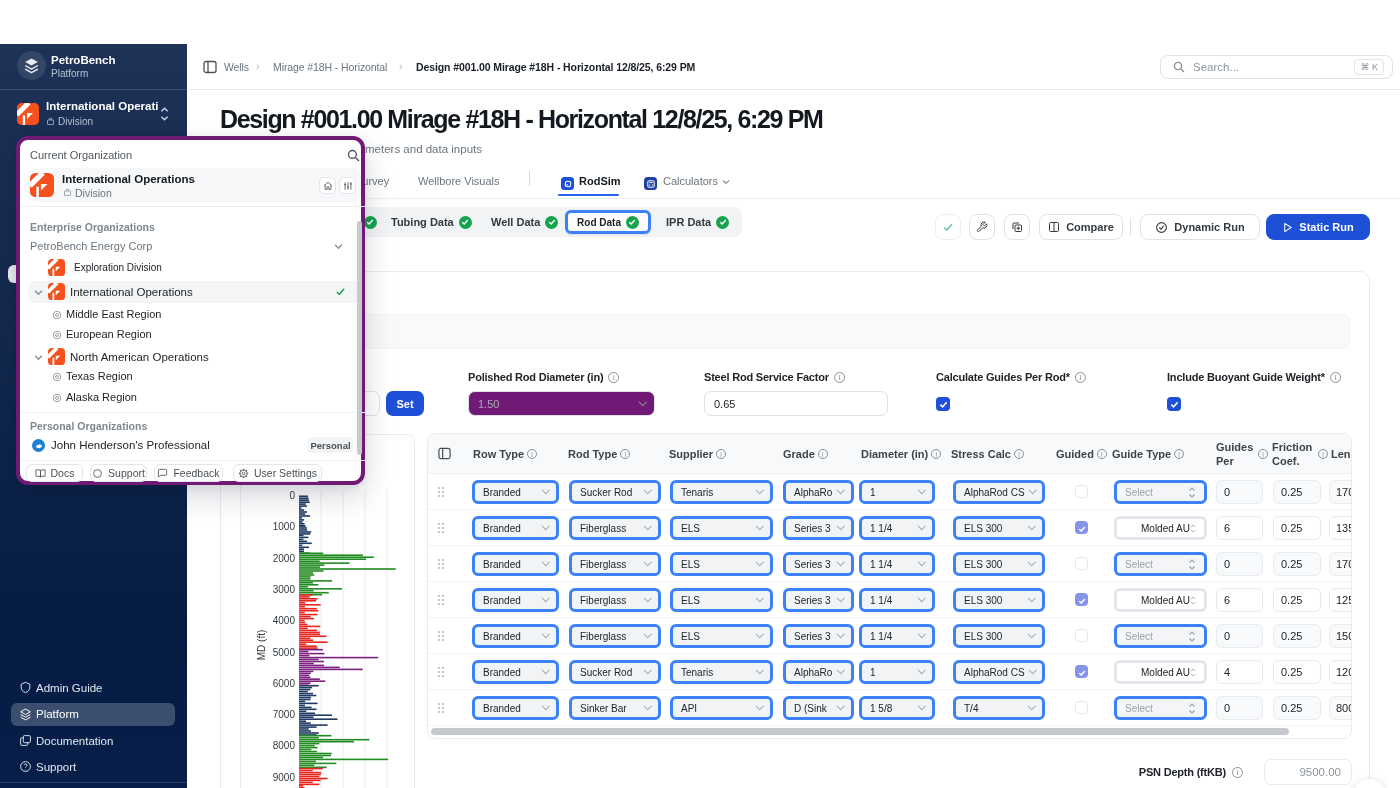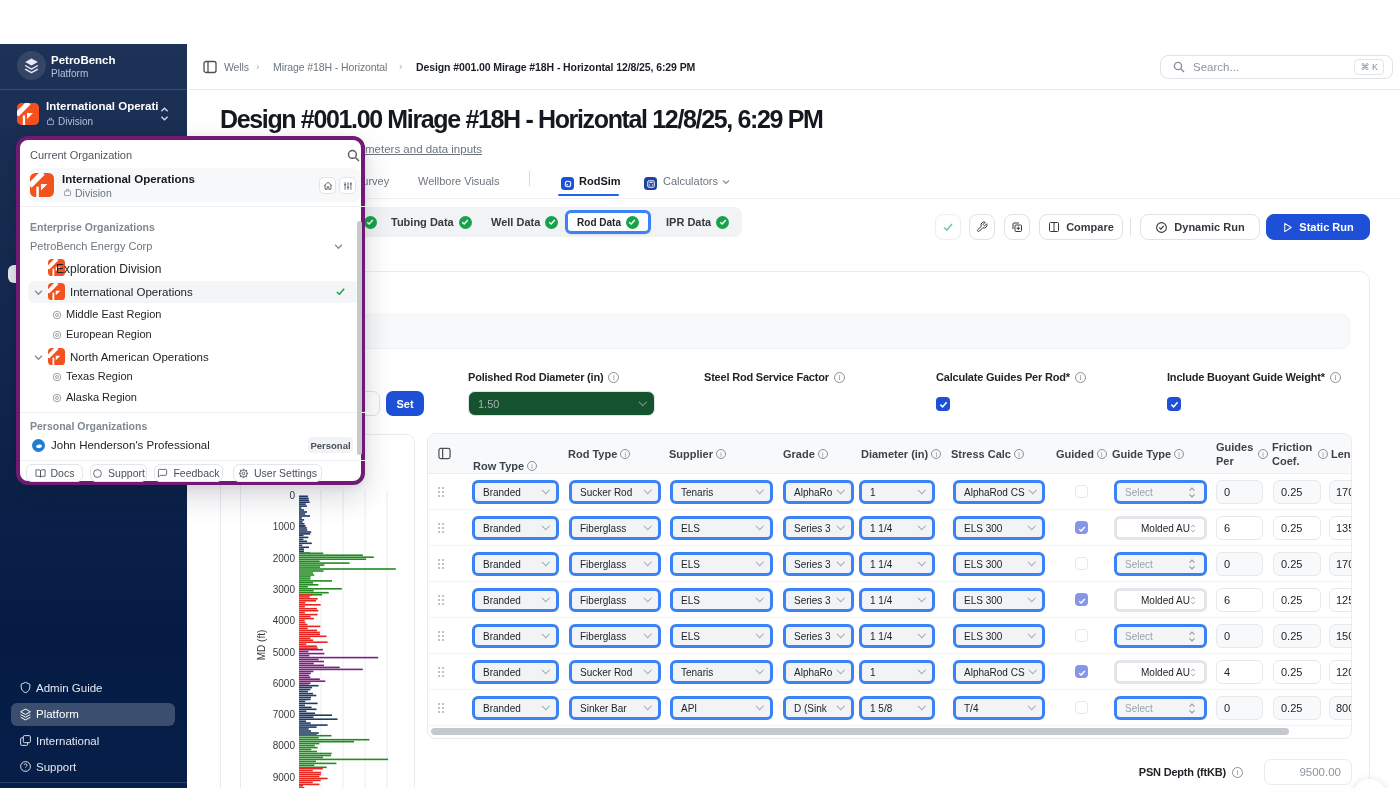--- a/index.html
+++ b/index.html
@@ -10,39 +10,39 @@
 #sidebar{left:0;top:0;width:187px;height:788px;background:linear-gradient(180deg,#1e3156 0%,#12284e 40%,#051b44 75%,#07204a 100%);}
 #sidebar .divider{position:absolute;left:0;width:187px;height:1px;background:rgba(255,255,255,0.14);}
 .sb-txt{color:#fff;}
 
 #topbar{left:187px;top:0;width:1213px;height:46px;background:#fff;border-bottom:1px solid #e9ecef;}
 .crumb{font-size:10.5px;color:#6c757d;letter-spacing:-0.1px;}
 .crumb.b{color:#1a1f26;font-weight:700;}
 #search{position:absolute;left:1160px;top:11px;width:233px;height:24px;border:1px solid #dfe3e8;border-radius:8px;background:#fff;display:flex;align-items:center;}
 
 #title{left:220px;top:61px;font-size:25px;font-weight:700;color:#14181f;letter-spacing:-1.35px;white-space:nowrap;}
-#subtitle{left:365px;top:99px;font-size:11.5px;color:#6c757d;text-decoration:underline;}
+#subtitle{left:365px;top:99px;font-size:11.5px;color:#6c757d;}
 
 .tab{font-size:11px;color:#6c757d;}
 #tabline{left:187px;top:154px;width:1213px;height:1px;background:#edeff1;}
 
 #strip{left:248px;top:163px;width:494px;height:30px;background:#f1f3f5;border-radius:8px;display:flex;align-items:center;}
 .chip{display:flex;align-items:center;gap:5px;font-size:11px;font-weight:700;color:#343a40;padding:0 10px;height:24px;}
 .chip.sel{background:#fff;border-radius:6px;box-shadow:0 1px 2px rgba(0,0,0,0.08);}
 .gcheck{width:13px;height:13px;border-radius:50%;background:#16a34a;display:inline-flex;align-items:center;justify-content:center;}
 .gcheck svg{width:8px;height:8px;}
 
 .btn{position:absolute;top:170px;height:26px;border:1px solid #dee2e6;border-radius:8px;background:#fff;display:flex;align-items:center;justify-content:center;font-size:11px;font-weight:700;color:#343a40;gap:6px;}
 .btn.primary{background:#1d4fd7;border-color:#1d4fd7;color:#fff;}
 
 #card{left:220px;top:227px;width:1150px;height:600px;border:1px solid #e9ecef;border-radius:10px;background:#fff;}
 #gstrip{left:240px;top:270px;width:1110px;height:35px;background:#f8f9fa;border:1px solid #f1f3f5;border-radius:8px;}
 .flabel{position:absolute;top:327px;font-size:11px;font-weight:700;color:#212529;white-space:nowrap;display:flex;align-items:center;gap:5px;letter-spacing:-0.2px;}
 .inp{position:absolute;top:347px;height:25px;border:1px solid #dee2e6;border-radius:7px;background:#fff;font-size:11px;color:#212529;display:flex;align-items:center;padding:0 9px;}
-.inp.dis{background:#14532d;color:#a6adb4;}
+.inp.dis{background:#701a75;color:#a6adb4;}
 .cb{position:absolute;top:353px;width:14px;height:14px;border-radius:4px;background:#1d4fd7;display:flex;align-items:center;justify-content:center;}
 
 #chartcard{left:240px;top:390px;width:175px;height:430px;border:1px solid #e9ecef;border-radius:8px;background:#fff;overflow:hidden;}
 
 #tablecard{left:427px;top:389px;width:925px;height:306px;border:1px solid #e9ecef;border-radius:8px;background:#fff;overflow:hidden;}
 #thead{position:absolute;left:0;top:0;width:925px;height:40px;background:#f8f9fa;border-bottom:1px solid #edeff1;}
 .th{position:absolute;font-size:11px;font-weight:700;color:#3d434a;display:flex;align-items:center;gap:3px;white-space:nowrap;}
 .trow{position:absolute;left:0;width:925px;height:36px;border-bottom:1px solid #f1f3f5;}
 .sel{position:absolute;top:6px;height:24px;background:#f1f3f5;border:3px solid #3b82f6;border-radius:6px;font-size:10px;color:#212529;display:flex;align-items:center;padding:0 8px;justify-content:space-between;overflow:hidden;white-space:nowrap;}
 .sel.white{background:#fff;border-color:#e2e6ea;padding-left:24px;}
@@ -176,20 +176,21 @@
       </svg>Static Run</div>
 
 <div class="abs" id="card"></div>
 <div class="abs" id="gstrip"></div>
 
 <div class="inp" style="left:288px;width:92px"></div>
 <div class="abs" style="left:386px;top:347px;width:38px;height:25px;background:#1d4fd7;border-radius:7px;color:#fff;font-size:11px;font-weight:700;display:flex;align-items:center;justify-content:center">Set</div>
 <div class="flabel" style="left:468px">Polished Rod Diameter (in) <span class="info">i</span></div>
 <div class="inp dis" style="left:468px;width:187px;justify-content:space-between">1.50 <span class="chev"></span></div>
 <div class="flabel" style="left:704px">Steel Rod Service Factor <span class="info">i</span></div>
+<div class="inp" style="left:704px;width:184px">0.65</div>
 <div class="flabel" style="left:936px">Calculate Guides Per Rod* <span class="info">i</span></div>
 <div class="cb" style="left:936px">
       <svg width="9" height="9" viewBox="0 0 10 10" fill="none" stroke="#fff" stroke-width="1.8">
         <polyline points="1.5,5.2 4,7.5 8.5,2.5"></polyline>
       </svg>
     </div>
 <div class="flabel" style="left:1167px">Include Buoyant Guide Weight* <span class="info">i</span></div>
 <div class="cb" style="left:1167px">
       <svg width="9" height="9" viewBox="0 0 10 10" fill="none" stroke="#fff" stroke-width="1.8">
         <polyline points="1.5,5.2 4,7.5 8.5,2.5"></polyline>
@@ -384,21 +385,21 @@
   <text x="112" y="403" font-size="11" fill="#343a40" font-weight="bold" text-anchor="middle">Dogleg Severity (°/100ft)</text>
 </svg>
 </div>
 
 <div class="abs" id="tablecard">
   <div id="thead">
     <svg style="position:absolute;left:10px;top:13px" width="13" height="13" viewBox="0 0 14 14" fill="none" stroke="#495057" stroke-width="1.3">
           <rect x="1" y="1.5" width="12" height="11" rx="2"></rect>
           <line x1="5" y1="1.5" x2="5" y2="12.5"></line>
         </svg>
-    <div class="th" style="left:45px;top:26px">Row Type<span class="info sm">i</span></div>
+    <div class="th" style="left:45px;top:14px">Row Type<span class="info sm">i</span></div>
     <div class="th" style="left:140px;top:14px">Rod Type<span class="info sm">i</span></div>
     <div class="th" style="left:241px;top:14px">Supplier<span class="info sm">i</span></div>
     <div class="th" style="left:355px;top:14px">Grade<span class="info sm">i</span></div>
     <div class="th" style="left:433px;top:14px">Diameter (in)<span class="info sm">i</span></div>
     <div class="th" style="left:523px;top:14px">Stress Calc<span class="info sm">i</span></div>
     <div class="th" style="left:628px;top:14px">Guided<span class="info sm">i</span></div>
     <div class="th" style="left:684px;top:14px">Guide Type<span class="info sm">i</span></div>
     <div class="th" style="left:788px;top:6px;display:block;line-height:14px">Guides<br>Per</div>
         <span class="info sm abs" style="left:830px;top:15px">i</span>
     <div class="th" style="left:844px;top:6px;display:block;line-height:14px">Friction<br>Coef.</div>
@@ -656,21 +657,21 @@
   <svg class="abs" style="left:19px;top:664px" width="13" height="13" viewBox="0 0 24 24" fill="none" stroke="#fff" stroke-width="1.8" stroke-linejoin="round">
         <path d="M12 2l9 5-9 5-9-5z"></path>
         <path d="M3 12l9 5 9-5"></path>
         <path d="M3 17l9 5 9-5"></path>
       </svg>
   <div class="abs sb-txt" style="left:36px;top:664px;font-size:11.5px">Platform</div>
   <svg class="abs" style="left:19px;top:690px" width="13" height="13" viewBox="0 0 24 24" fill="none" stroke="#dde4ee" stroke-width="1.8">
         <rect x="8" y="3" width="13" height="13" rx="2"></rect>
         <path d="M16 16v3a2 2 0 0 1-2 2H5a2 2 0 0 1-2-2V9a2 2 0 0 1 2-2h3"></path>
       </svg>
-  <div class="abs sb-txt" style="left:36px;top:691px;font-size:11.5px;color:#e3e9f2">International</div>
+  <div class="abs sb-txt" style="left:36px;top:691px;font-size:11.5px;color:#e3e9f2">Documentation</div>
   <svg class="abs" style="left:19px;top:716px" width="13" height="13" viewBox="0 0 24 24" fill="none" stroke="#dde4ee" stroke-width="1.8">
         <circle cx="12" cy="12" r="9"></circle>
         <path d="M9.2 9a2.9 2.9 0 0 1 5.6 1c0 1.8-2.8 2.2-2.8 3.8"></path>
         <circle cx="12" cy="17.3" r="0.7" fill="#dde4ee" stroke="none"></circle>
       </svg>
   <div class="abs sb-txt" style="left:36px;top:717px;font-size:11.5px;color:#e3e9f2">Support</div>
   <div class="divider" style="top:738px"></div>
   <div class="abs" style="left:11px;top:749px;width:24px;height:24px;border-radius:50%;background:linear-gradient(135deg,#b9b3aa 0%,#8f8b85 55%,#55524e 100%);overflow:hidden">
     <div style="position:absolute;left:7px;top:4px;width:10px;height:9px;border-radius:50%;background:#c9a289"></div>
     <div style="position:absolute;left:3px;top:13px;width:18px;height:12px;border-radius:45%;background:#3c3a38"></div>
@@ -723,21 +724,21 @@
   <svg class="abs" style="left:314px;top:103px" width="9" height="7" viewBox="0 0 8 6" fill="none" stroke="#868e96" stroke-width="1.2">
         <polyline points="1,1.5 4,4.5 7,1.5"></polyline>
       </svg>
 
   <svg class="abs" style="left:28px;top:119px" width="17" height="17" viewBox="0 0 22 22">
         <rect width="22" height="22" rx="5" fill="#f4511e"></rect>
         <path d="M-2 10L10 -2L13.5 1.5L1.5 13.5z" fill="#fff"></path>
         <path d="M10 10L16 10L10 16z" fill="#fff"></path>
         <rect x="5.8" y="12.5" width="2.3" height="9.5" fill="#fff"></rect>
       </svg>
-  <div class="abs tree-txt" style="left:36px;top:122px;font-size:12px">Exploration Division</div>
+  <div class="abs tree-txt" style="left:54px;top:122px;font-size:10px">Exploration Division</div>
 
   <div class="abs" style="left:8px;top:141px;width:333px;height:22px;background:#f4f5f6;border-radius:6px"></div>
   <svg class="abs" style="left:14px;top:149px" width="9" height="7" viewBox="0 0 8 6" fill="none" stroke="#868e96" stroke-width="1.2">
         <polyline points="1,1.5 4,4.5 7,1.5"></polyline>
       </svg>
   <svg class="abs" style="left:28px;top:143px" width="17" height="17" viewBox="0 0 22 22">
         <rect width="22" height="22" rx="5" fill="#f4511e"></rect>
         <path d="M-2 10L10 -2L13.5 1.5L1.5 13.5z" fill="#fff"></path>
         <path d="M10 10L16 10L10 16z" fill="#fff"></path>
         <rect x="5.8" y="12.5" width="2.3" height="9.5" fill="#fff"></rect>

